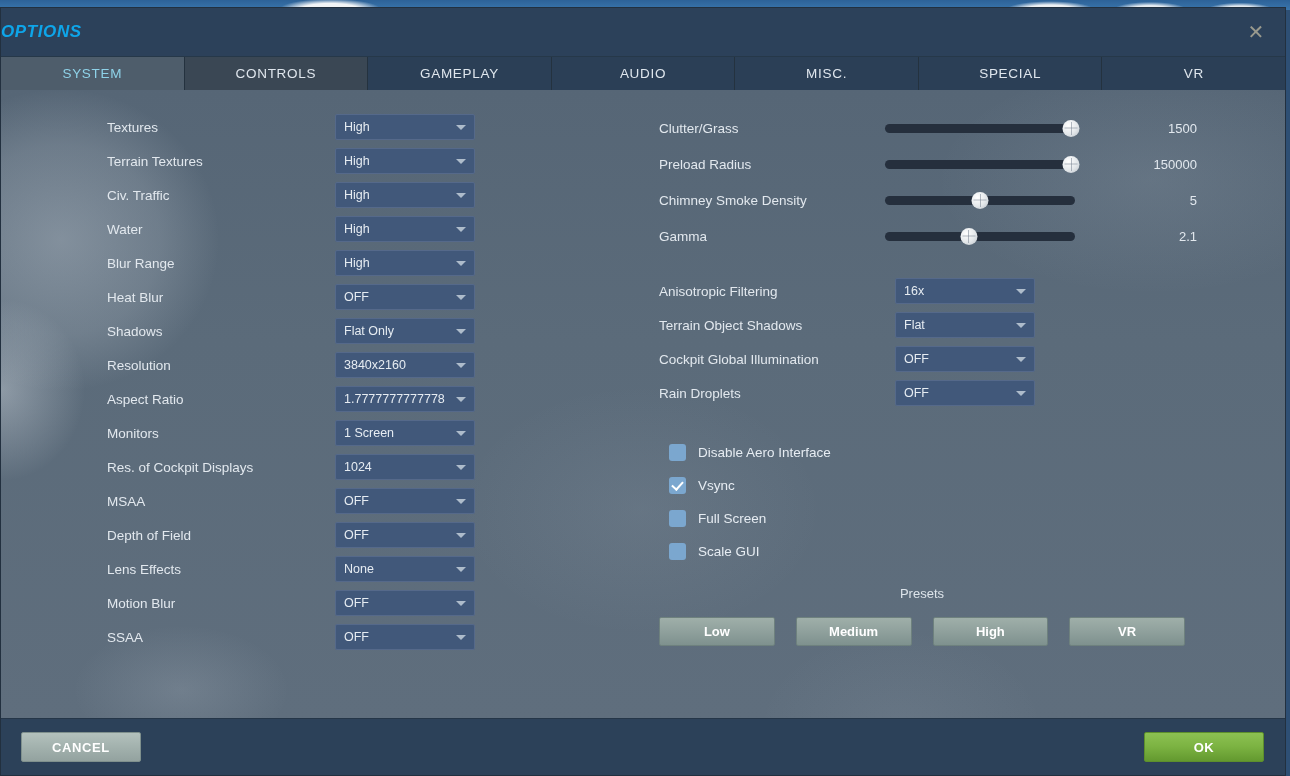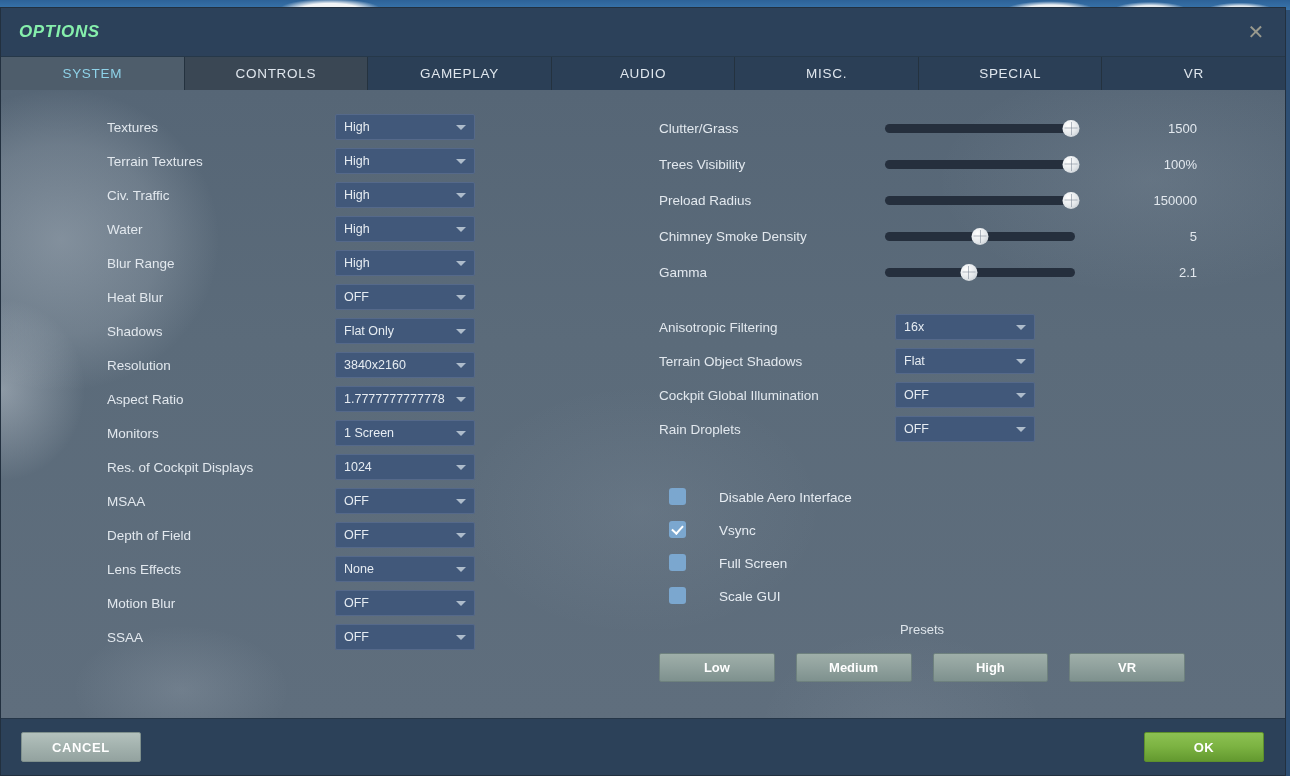--- a/index.html
+++ b/index.html
@@ -39,26 +39,25 @@
   
   #title-bar {
     position: relative;
     height: 48px;
     flex: 0 0 48px;
     background: #2c415a;
     display: flex;
     align-items: center;
   }
   #dialog-title {
-    margin-left: 18px;
     font-size: 17px;
     font-style: italic;
     font-weight: bold;
     letter-spacing: 0.6px;
-    color: #86efac;
+    color: #0ea5e9;
   }
   #close-button {
     position: absolute;
     right: 16px; top: 50%;
     transform: translateY(-50%);
     width: 26px; height: 26px;
     display: flex;
     align-items: center;
     justify-content: center;
     font-size: 20px;
@@ -228,24 +227,23 @@
   .rdd-label {
     width: 236px;
     font-size: 13.5px;
     color: #e2e8ee;
   }
 
   
   #checkbox-group { margin-top: 26px; }
   .cb-row {
     display: flex;
-    align-items: flex-end;
+    align-items: center;
     height: 33px;
     cursor: pointer;
-    gap: 21px;
   }
   .checkbox {
     width: 17px; height: 17px;
     border-radius: 3px;
     background: #7ba7cf;
     margin-left: 10px;
     margin-right: 12px;
     position: relative;
     flex: 0 0 17px;
   }
@@ -497,28 +495,20 @@
 
         <div class="slider-row">
           <div class="slider-label">Clutter/Grass</div>
           <div class="slider-track-wrap">
             <div class="slider-track"></div>
             <div class="slider-handle" style="left: 98%;"></div>
           </div>
           <div class="slider-value">1500</div>
         </div>
 
-        <div class="slider-row">
-          <div class="slider-label">Trees Visibility</div>
-          <div class="slider-track-wrap">
-            <div class="slider-track"></div>
-            <div class="slider-handle" style="left: 98%;"></div>
-          </div>
-          <div class="slider-value">100%</div>
-        </div>
 
         <div class="slider-row">
           <div class="slider-label">Preload Radius</div>
           <div class="slider-track-wrap">
             <div class="slider-track"></div>
             <div class="slider-handle" style="left: 98%;"></div>
           </div>
           <div class="slider-value">150000</div>
         </div>
 

